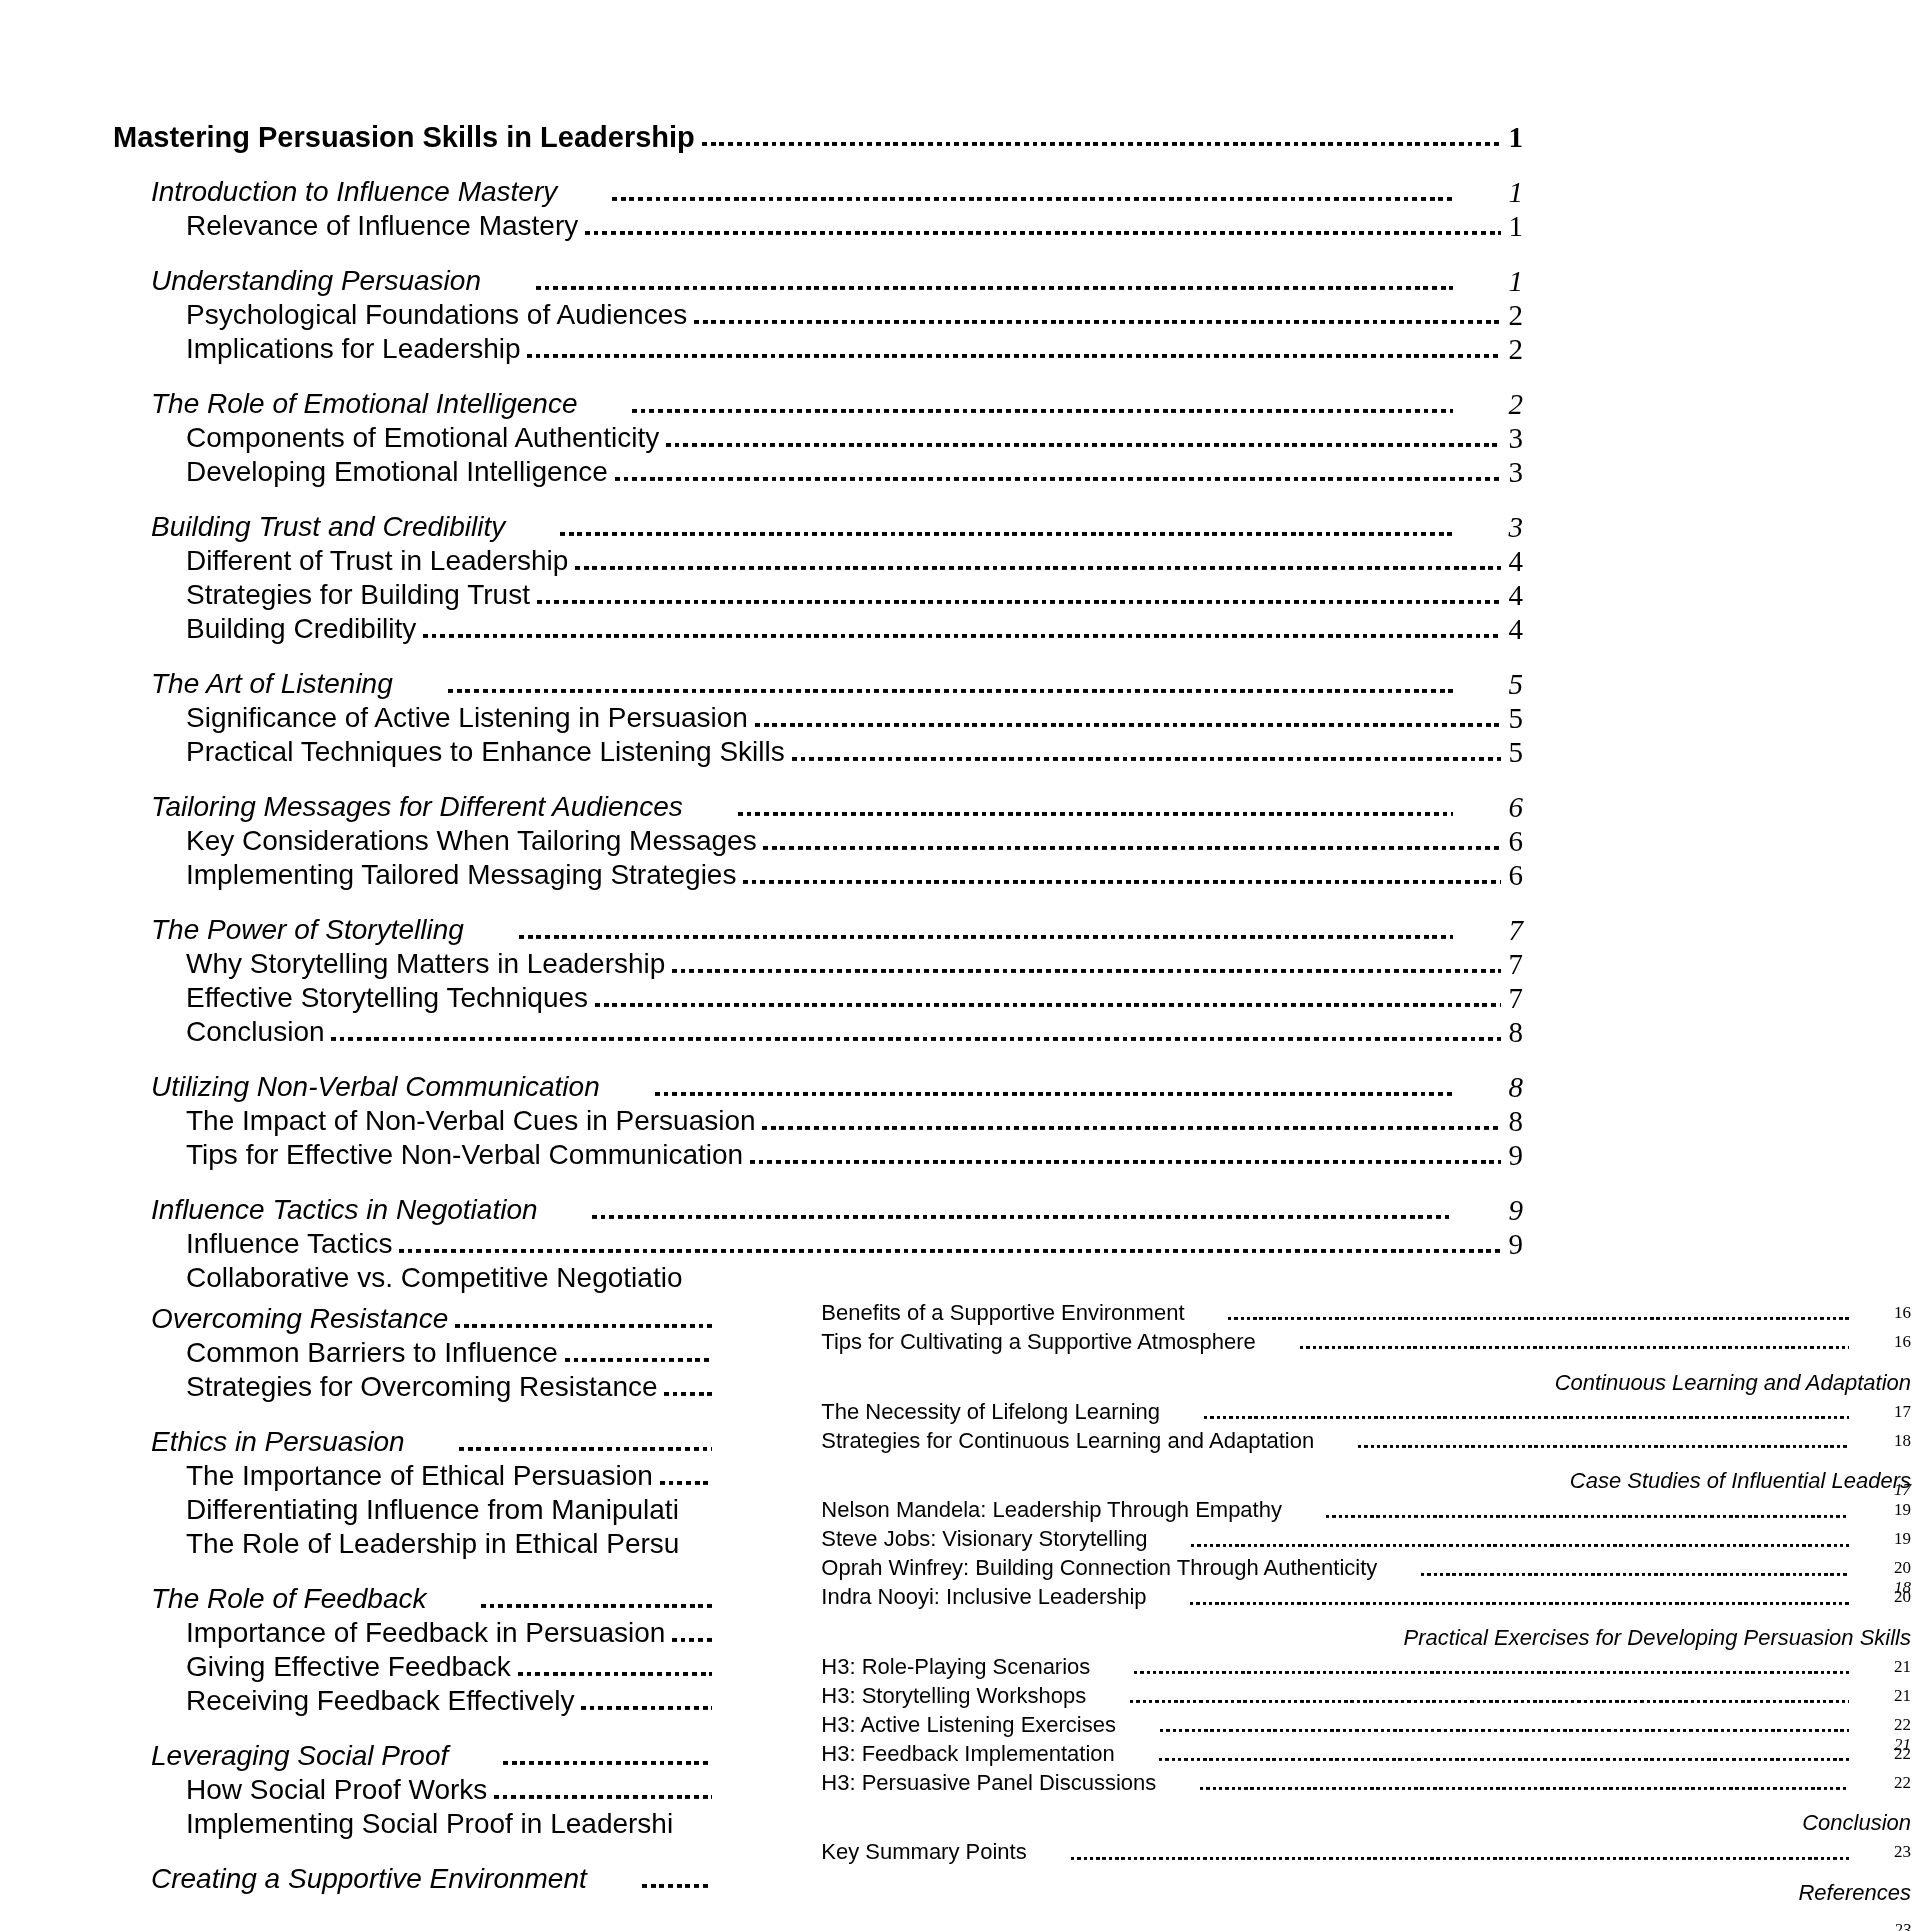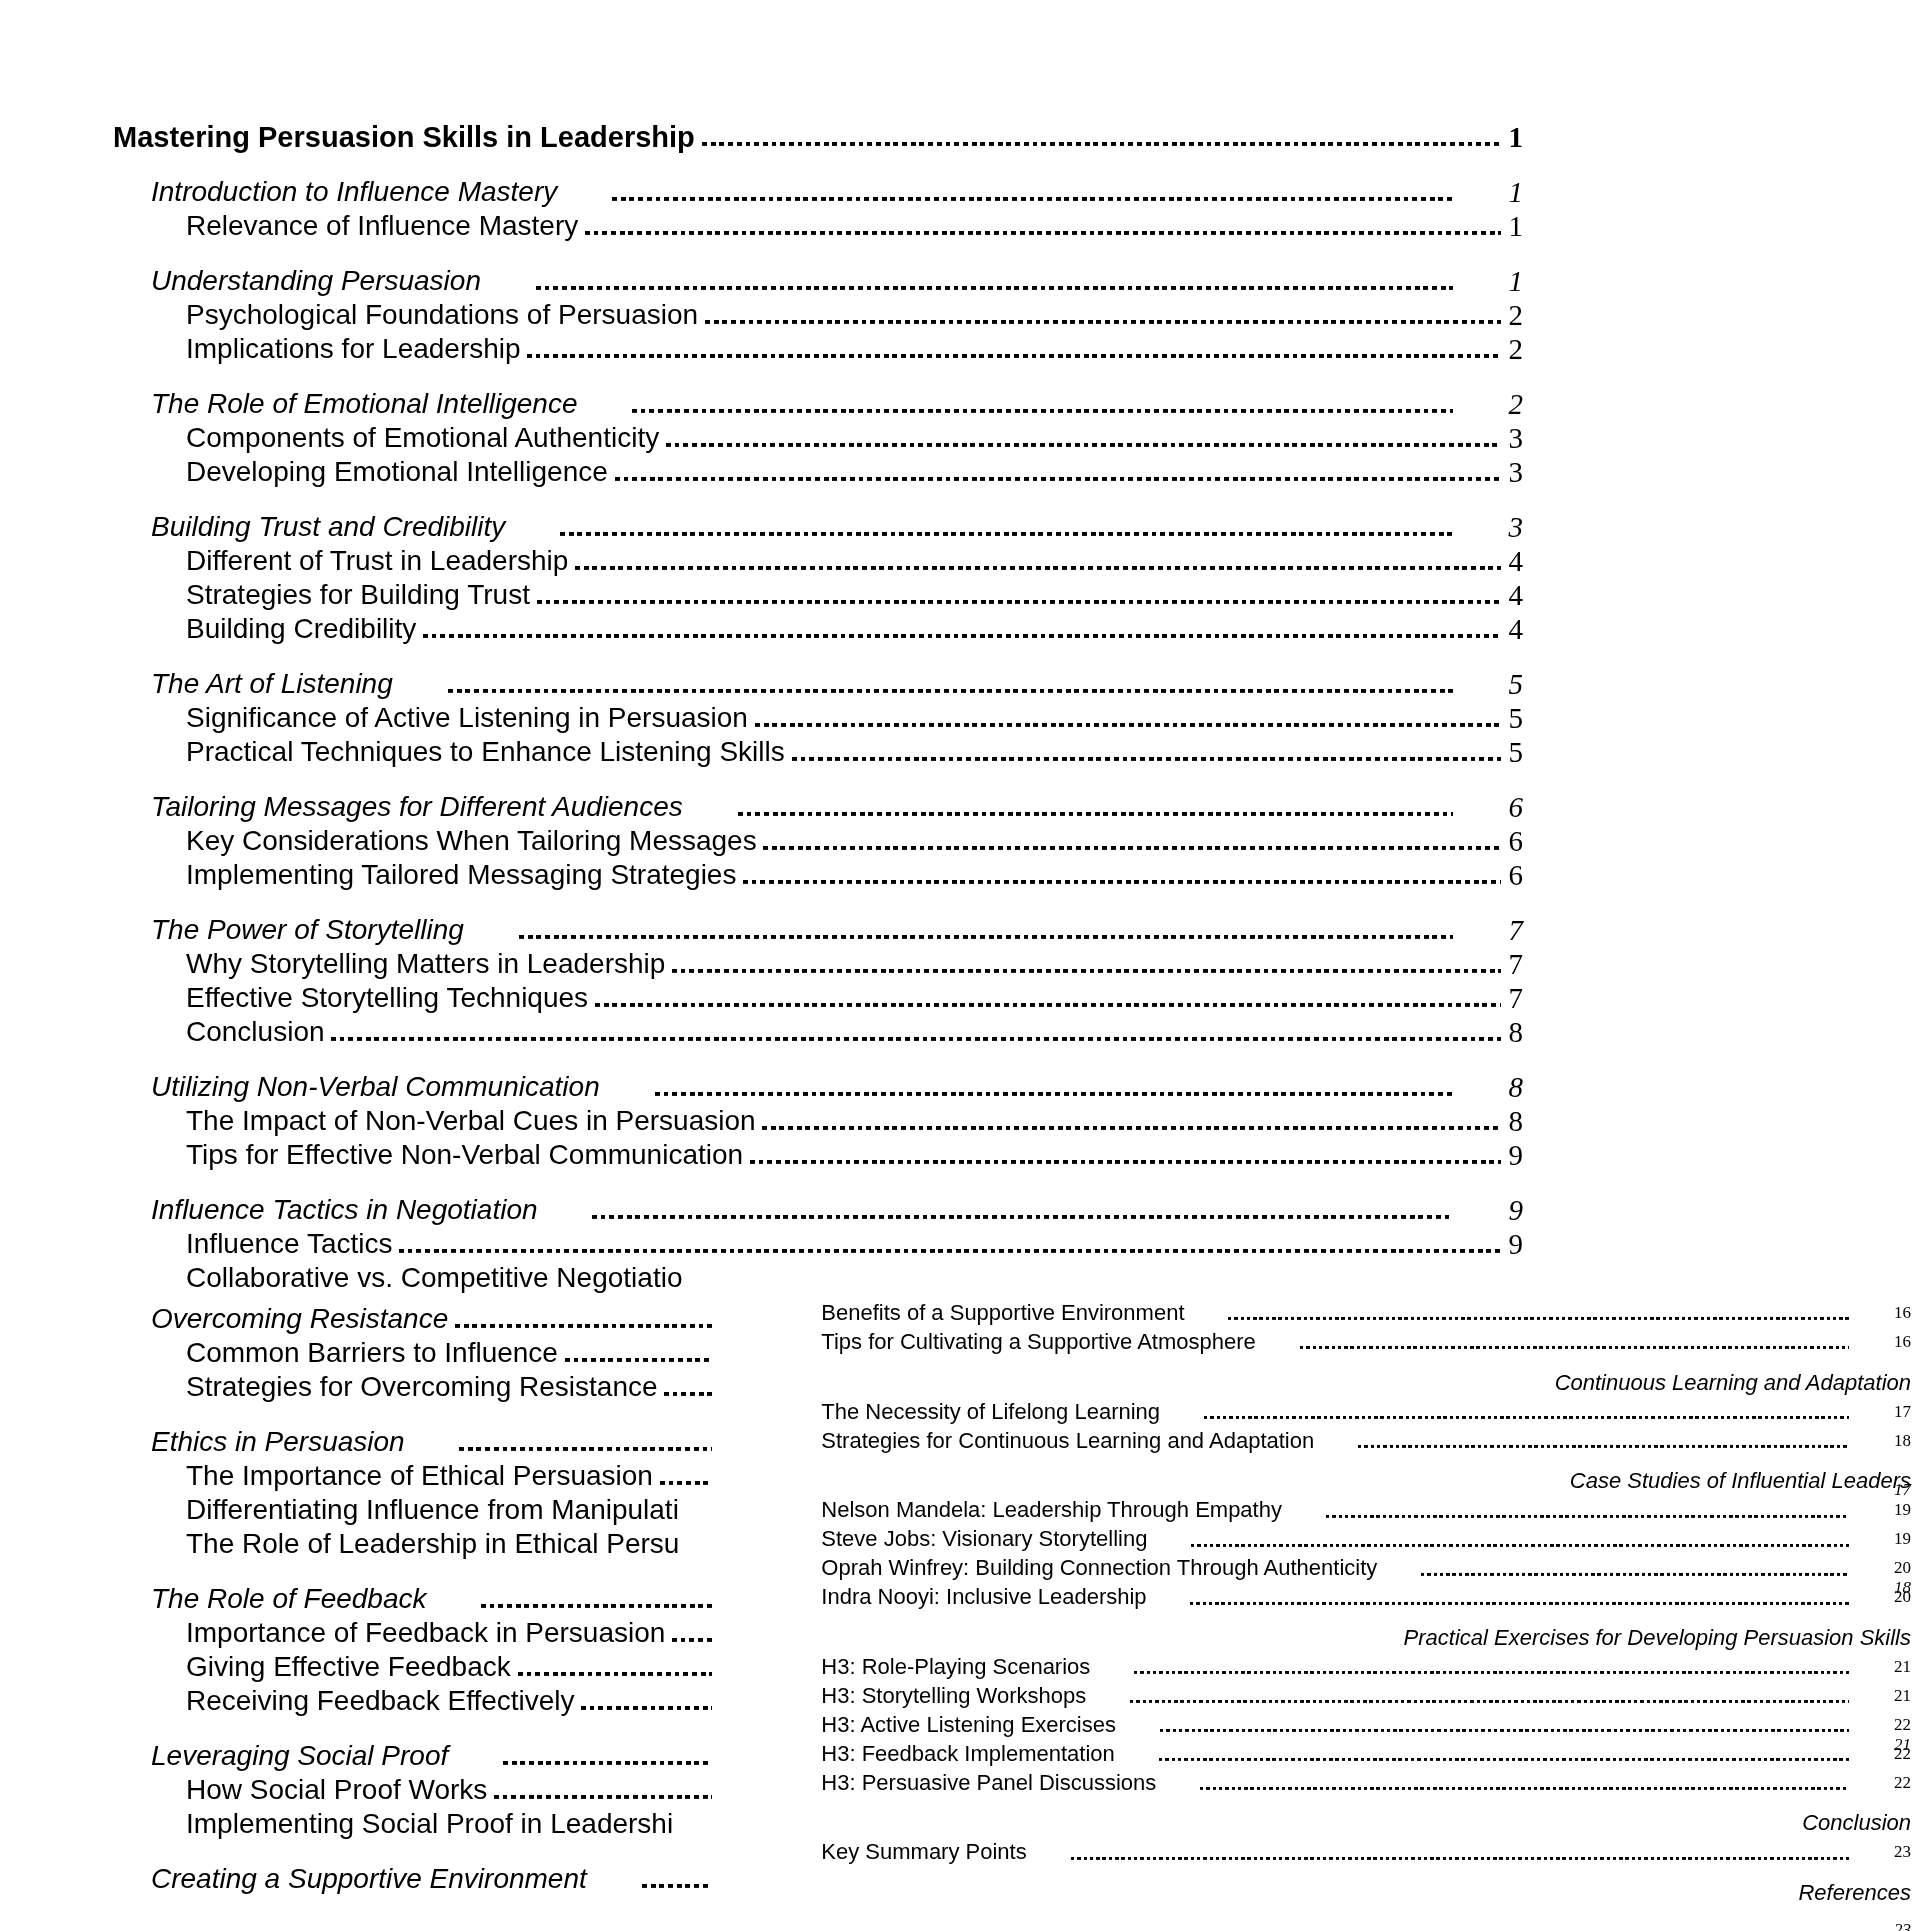--- a/index.html
+++ b/index.html
@@ -71,21 +71,21 @@
         <span class="t">Relevance of Influence Mastery</span>
         <span class="leader"></span>
         <span class="pg">1</span>
       </div>
       <div class="row h2 gap">
         <span class="t">Understanding Persuasion</span>
         <span class="leader"></span>
         <span class="pg">1</span>
       </div>
       <div class="row h3">
-        <span class="t">Psychological Foundations of Persuasion</span>
+        <span class="t">Psychological Foundations of Audiences</span>
         <span class="leader"></span>
         <span class="pg">2</span>
       </div>
       <div class="row h3">
         <span class="t">Implications for Leadership</span>
         <span class="leader"></span>
         <span class="pg">2</span>
       </div>
       <div class="row h2 gap">
         <span class="t">The Role of Emotional Intelligence</span>

